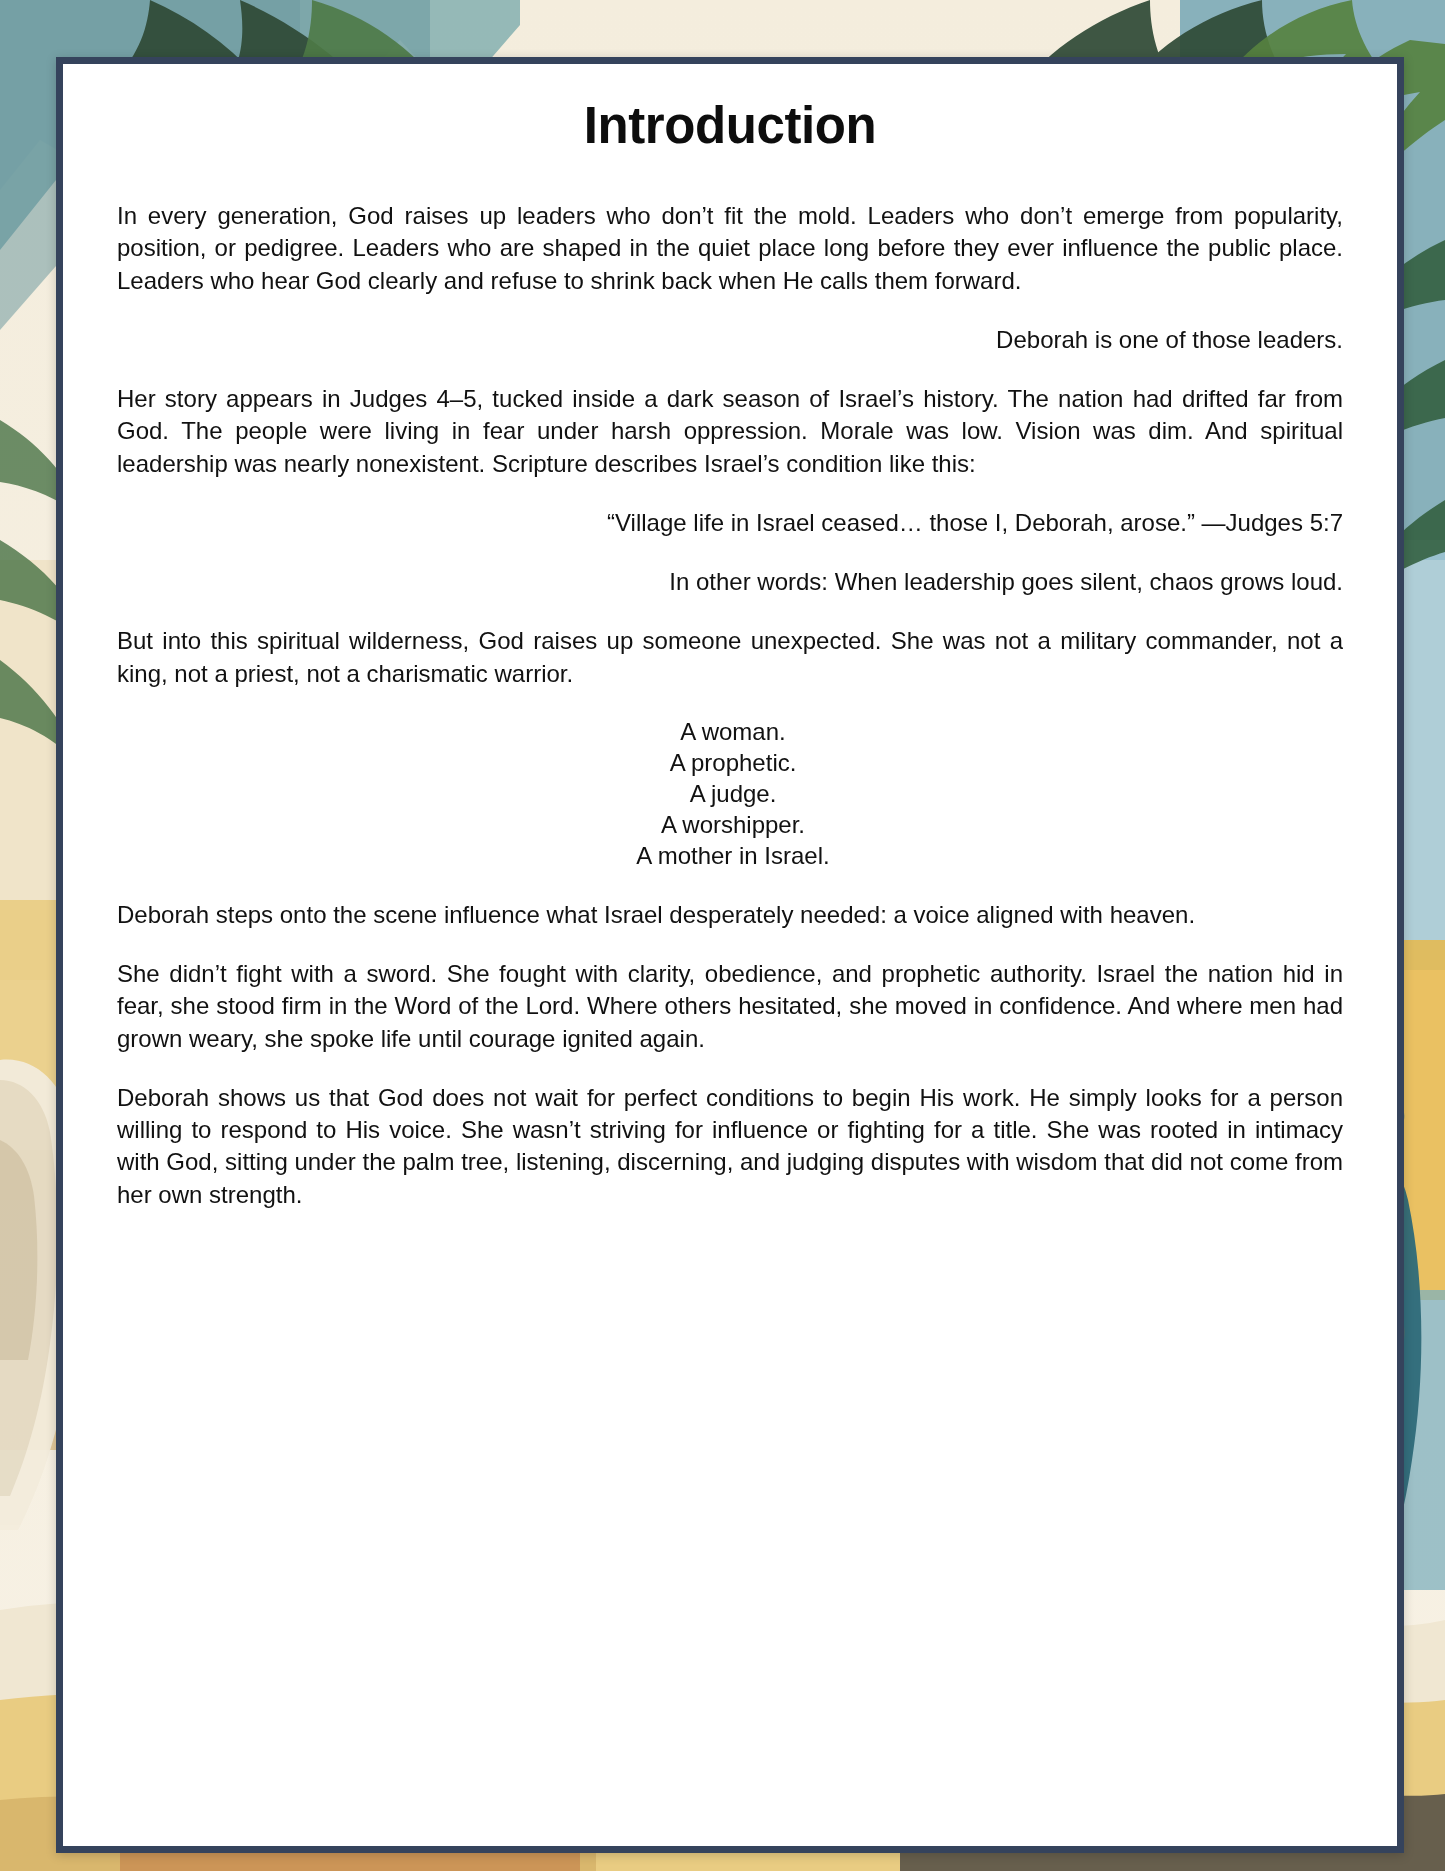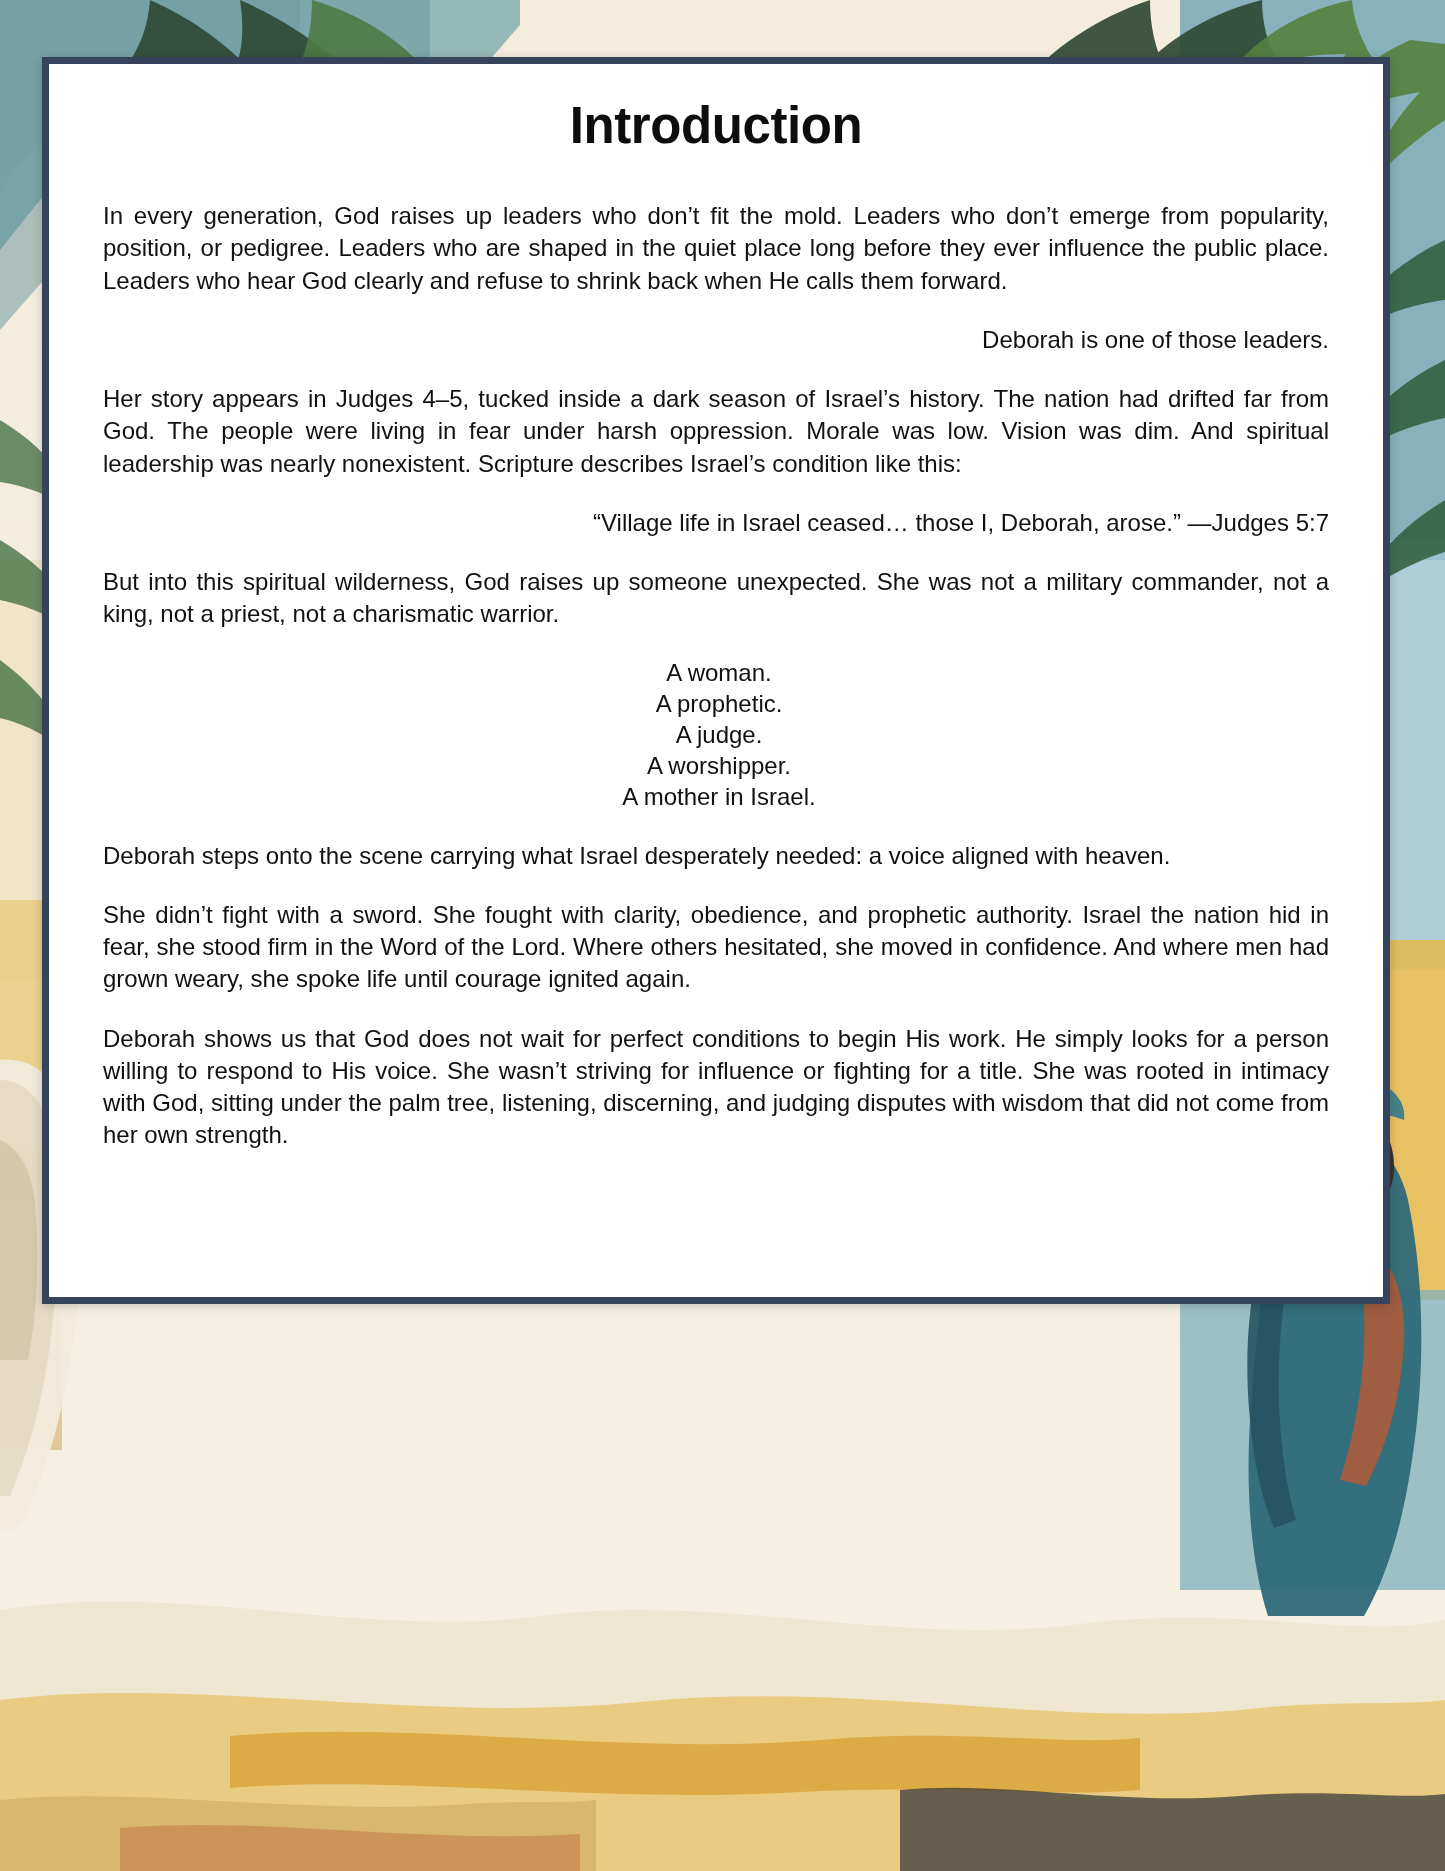--- a/index.html
+++ b/index.html
@@ -19,24 +19,24 @@
     background: #f7f1e4;
   }
 
   
   .bg { position: absolute; inset: 0; overflow: hidden; }
   .bg svg { position: absolute; inset: 0; width: 100%; height: 100%; display: block; }
 
   
   .card {
     position: absolute;
-    left: 42px;
+    left: 56px;
     top: 57px;
     width: 1348px;
-    height: 1247px;
+    height: 1796px;
     background: #ffffff;
     border: 7px solid #35435c;
     box-sizing: border-box;
     box-shadow: 0 2px 10px rgba(0,0,0,0.18);
   }
 
   .card-inner {
     position: absolute;
     left: 54px;
     right: 54px;
@@ -173,32 +173,33 @@
       <div class="body-text">
 
         <p class="para">In every generation, God raises up leaders who don’t fit the mold. Leaders who don’t emerge from popularity, position, or pedigree. Leaders who are shaped in the quiet place long before they ever influence the public place. Leaders who hear God clearly and refuse to shrink back when He calls them forward.</p>
 
         <p class="para para-left">Deborah is one of those leaders.</p>
 
         <p class="para">Her story appears in Judges 4–5, tucked inside a dark season of Israel’s history. The nation had drifted far from God. The people were living in fear under harsh oppression. Morale was low. Vision was dim. And spiritual leadership was nearly nonexistent. Scripture describes Israel’s condition like this:</p>
 
         <p class="para para-left">“Village life in Israel ceased… those I, Deborah, arose.” —Judges 5:7</p>
 
+        <p class="para para-left">In other words: When leadership goes silent, chaos grows loud.</p>
 
         <p class="para">But into this spiritual wilderness, God raises up someone unexpected. She was not a military commander, not a king, not a priest, not a charismatic warrior.</p>
 
         <div class="list-block">
           <p class="list-line">A woman.</p>
           <p class="list-line">A prophetic.</p>
           <p class="list-line">A judge.</p>
           <p class="list-line">A worshipper.</p>
           <p class="list-line">A mother in Israel.</p>
         </div>
 
-        <p class="para">Deborah steps onto the scene carrying what Israel desperately needed: a voice aligned with heaven.</p>
+        <p class="para">Deborah steps onto the scene influence what Israel desperately needed: a voice aligned with heaven.</p>
 
         <p class="para">She didn’t fight with a sword. She fought with clarity, obedience, and prophetic authority. Israel the nation hid in fear, she stood firm in the Word of the Lord. Where others hesitated, she moved in confidence. And where men had grown weary, she spoke life until courage ignited again.</p>
 
         <p class="para">Deborah shows us that God does not wait for perfect conditions to begin His work. He simply looks for a person willing to respond to His voice. She wasn’t striving for influence or fighting for a title. She was rooted in intimacy with God, sitting under the palm tree, listening, discerning, and judging disputes with wisdom that did not come from her own strength.</p>
 
 
       </div>
     </div>
   </div>
 

